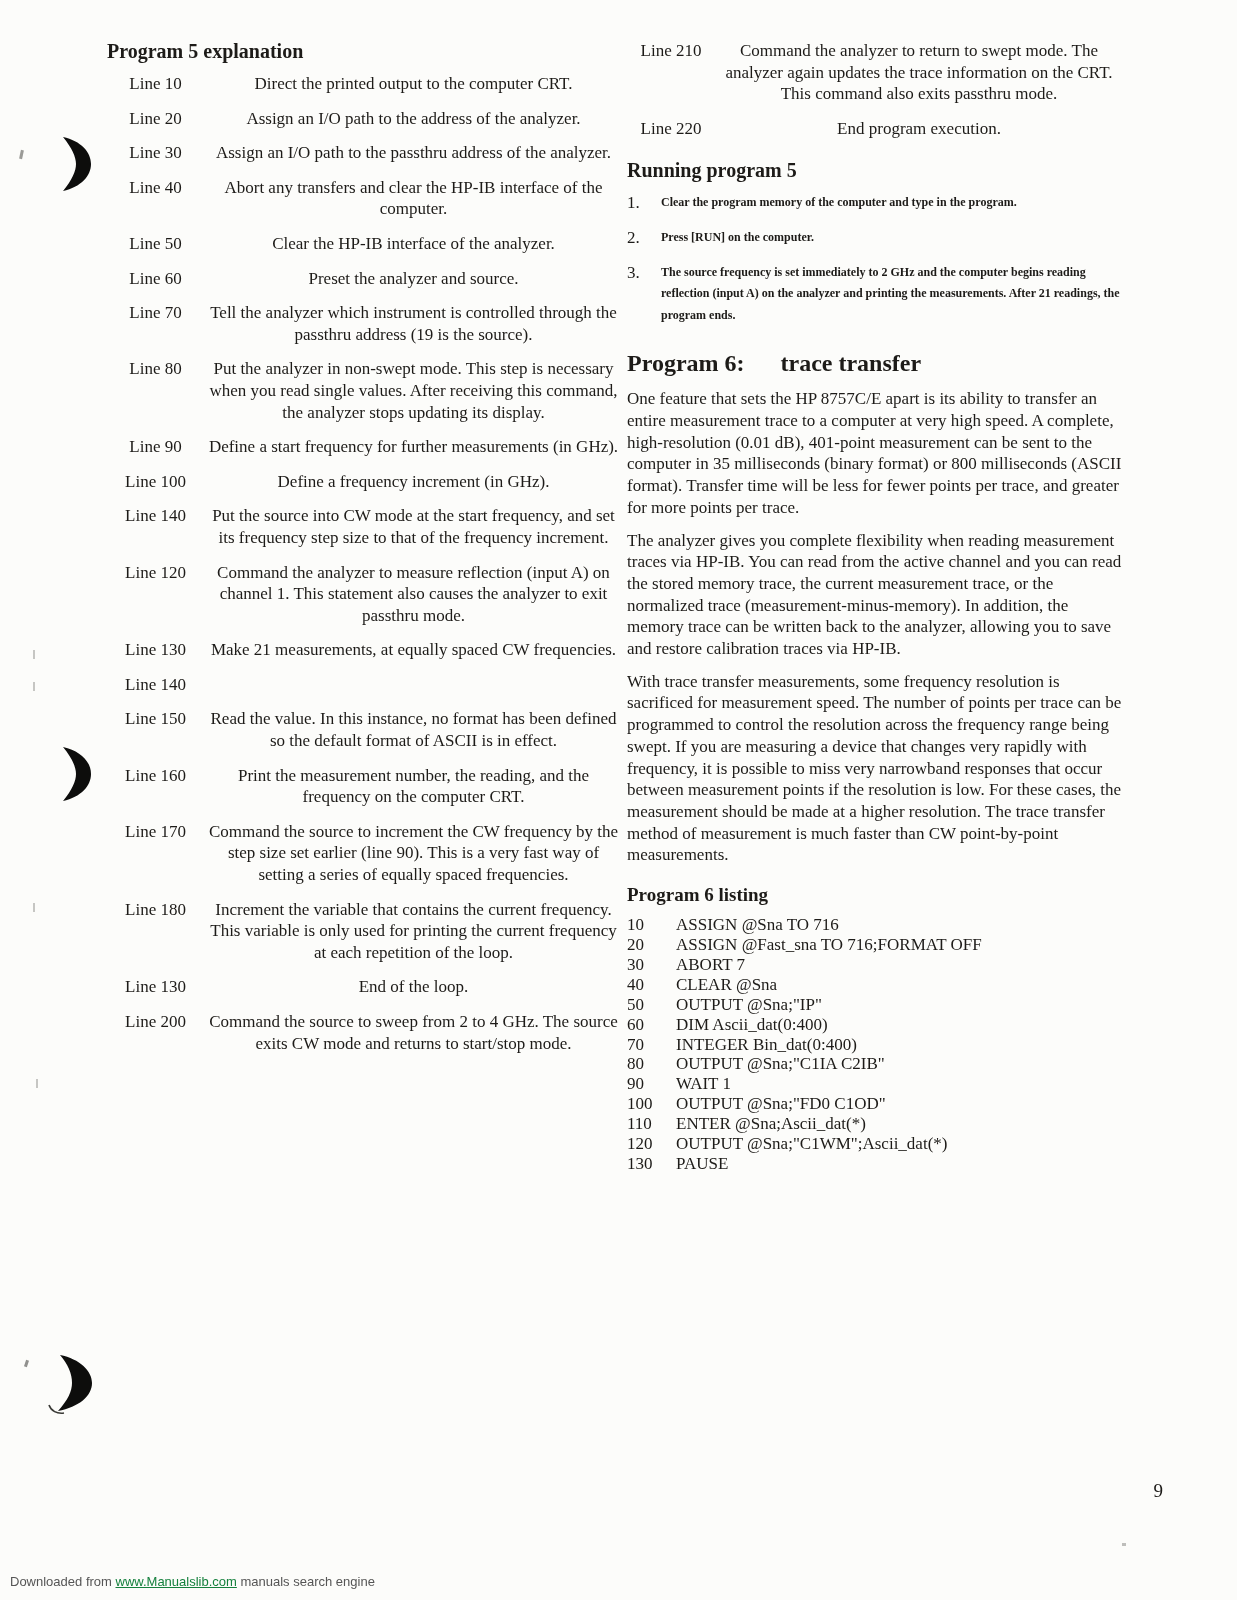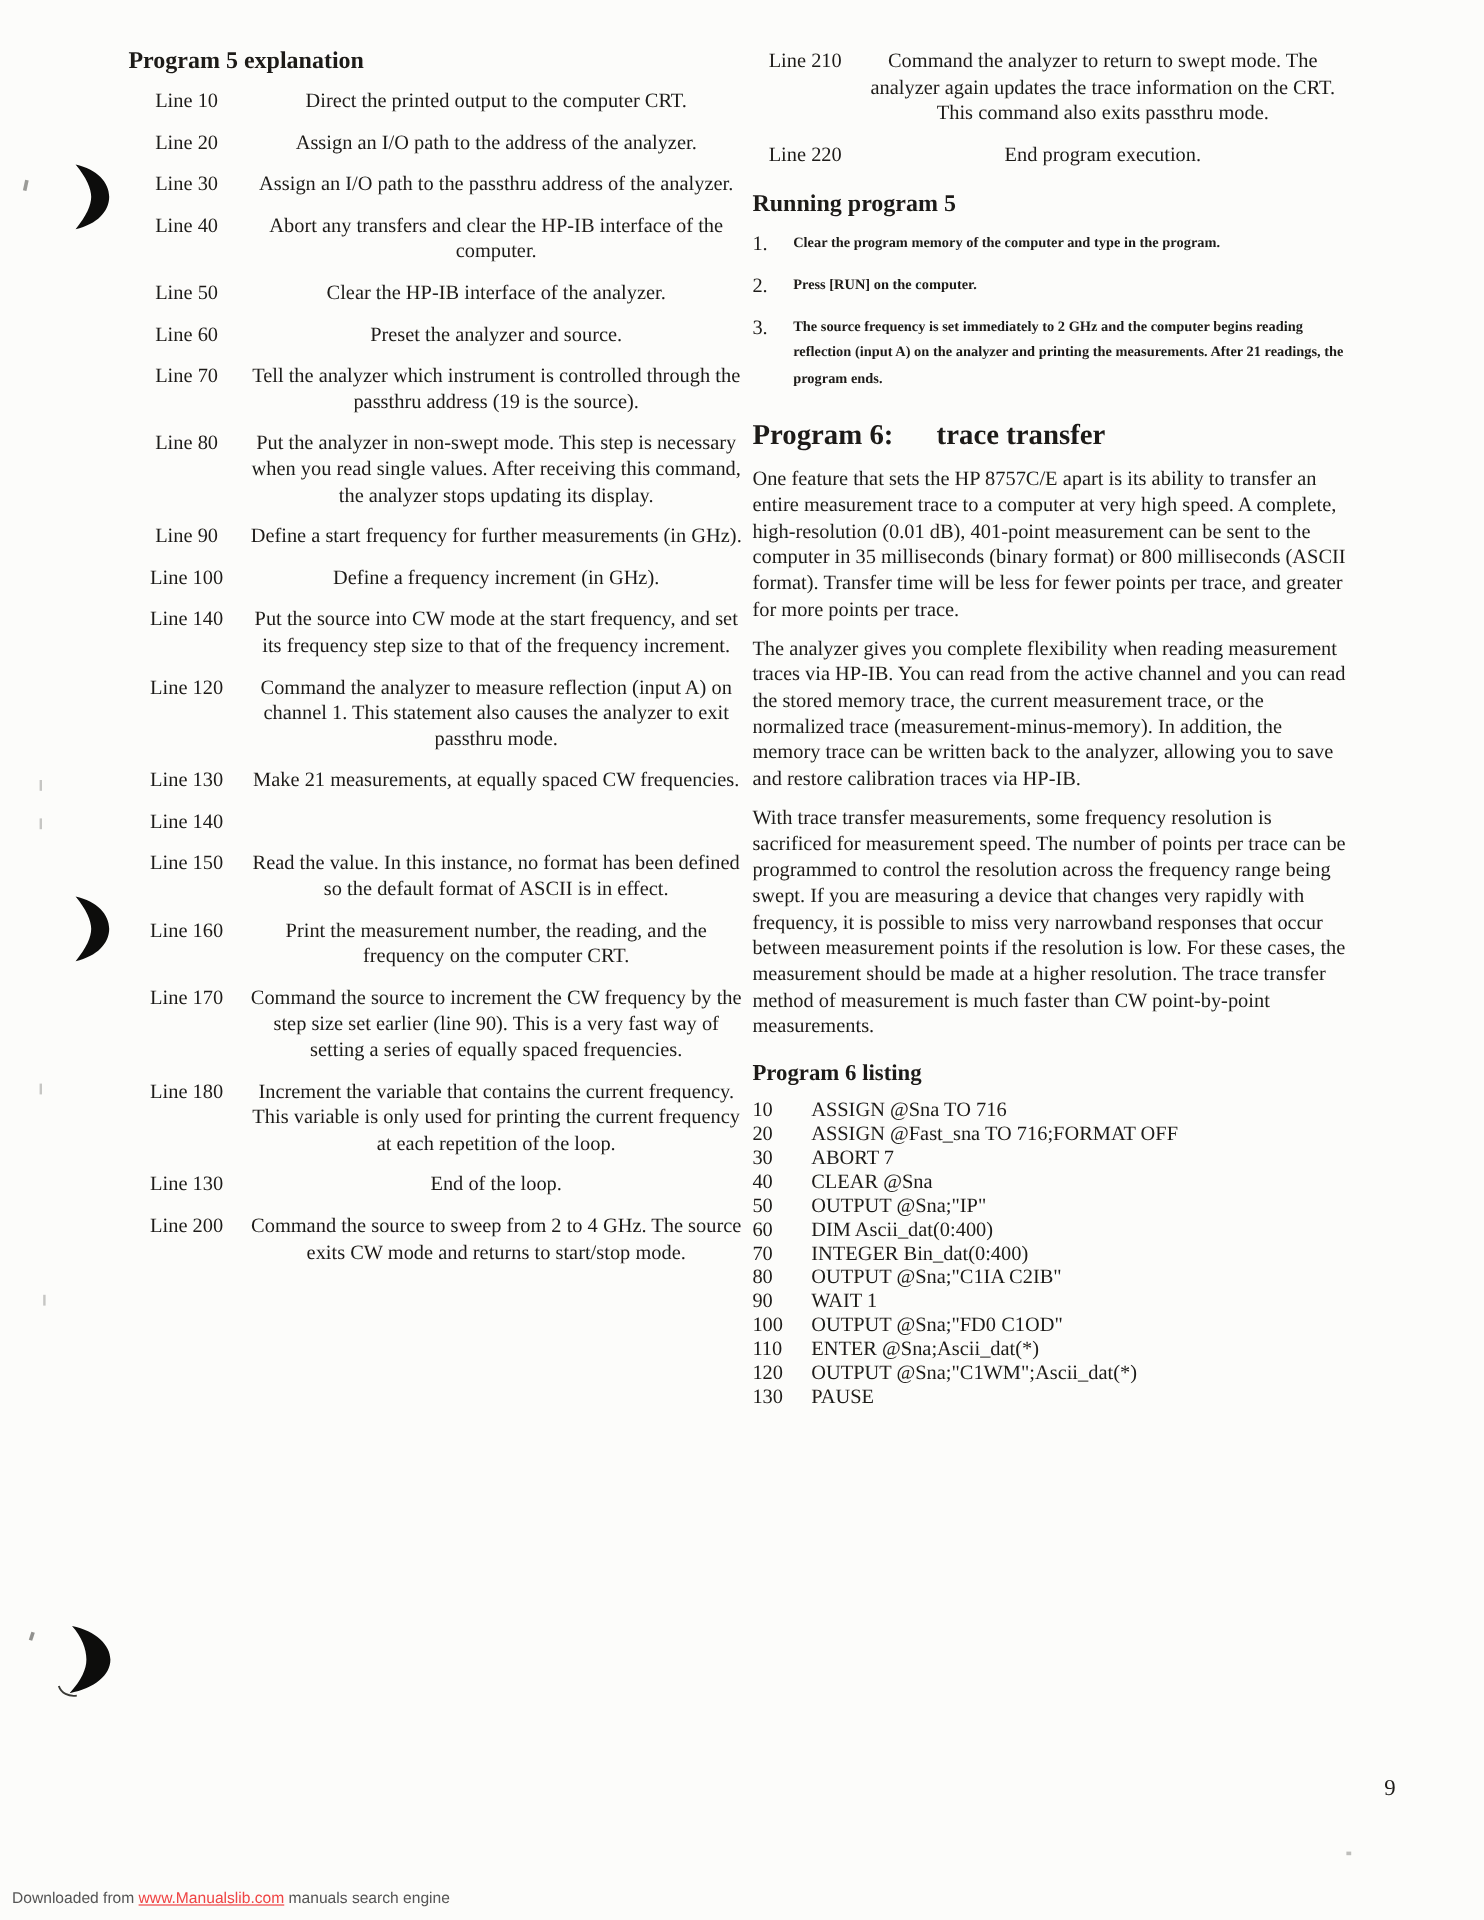--- a/index.html
+++ b/index.html
@@ -36,21 +36,21 @@
   .para { font-size: 17px; line-height: 21.7px; margin: 0 0 11px 0; }
 
   .code-line { display: flex; }
   .code-num  { flex: none; width: 49px; font-size: 17px; line-height: 19.9px; }
   .code-text { font-size: 17px; line-height: 19.9px; white-space: pre; }
 
   .page-number { position: absolute; right: 74px; top: 1480px; font-size: 19px; }
 
   .footer { position: absolute; left: 10px; top: 1574px;
     font-family: "Liberation Sans", sans-serif; font-size: 13px; color: #555; }
-  .footer a { color: #ef4444; text-decoration: underline; cursor: pointer; }
+  .footer a { color: #15803d; text-decoration: underline; cursor: pointer; }
 
   .blob { position: absolute; }
   .blob svg { display: block; }
   .speck { position: absolute; background: #4a4a46; }
 </style>
 </head>
 <body>
 
 <div class="blob" style="left:53px; top:136px;">
   <svg width="40" height="56" viewBox="0 0 40 56">

